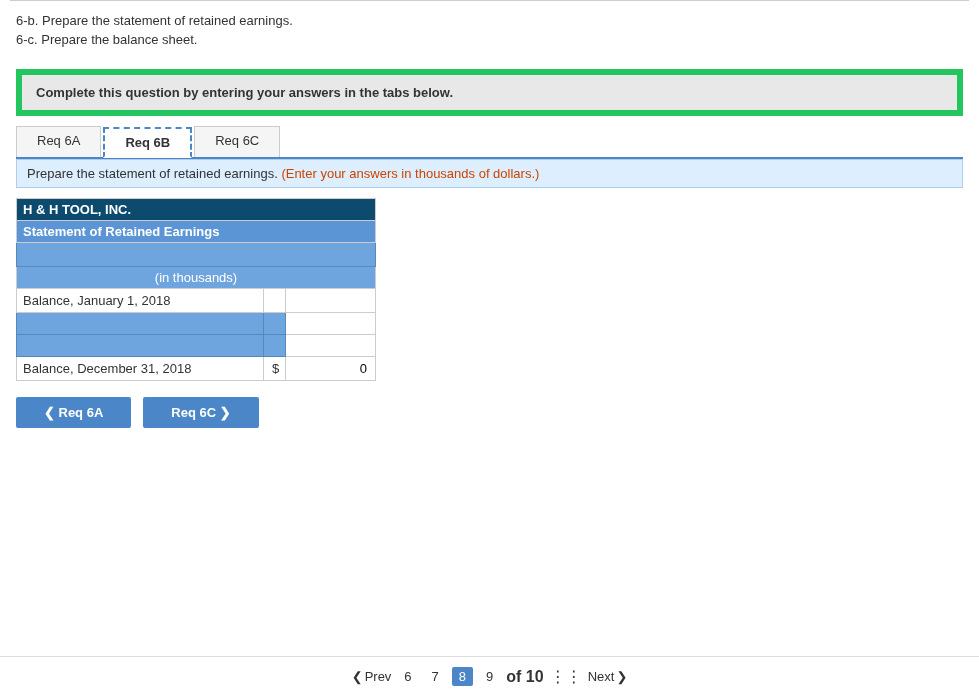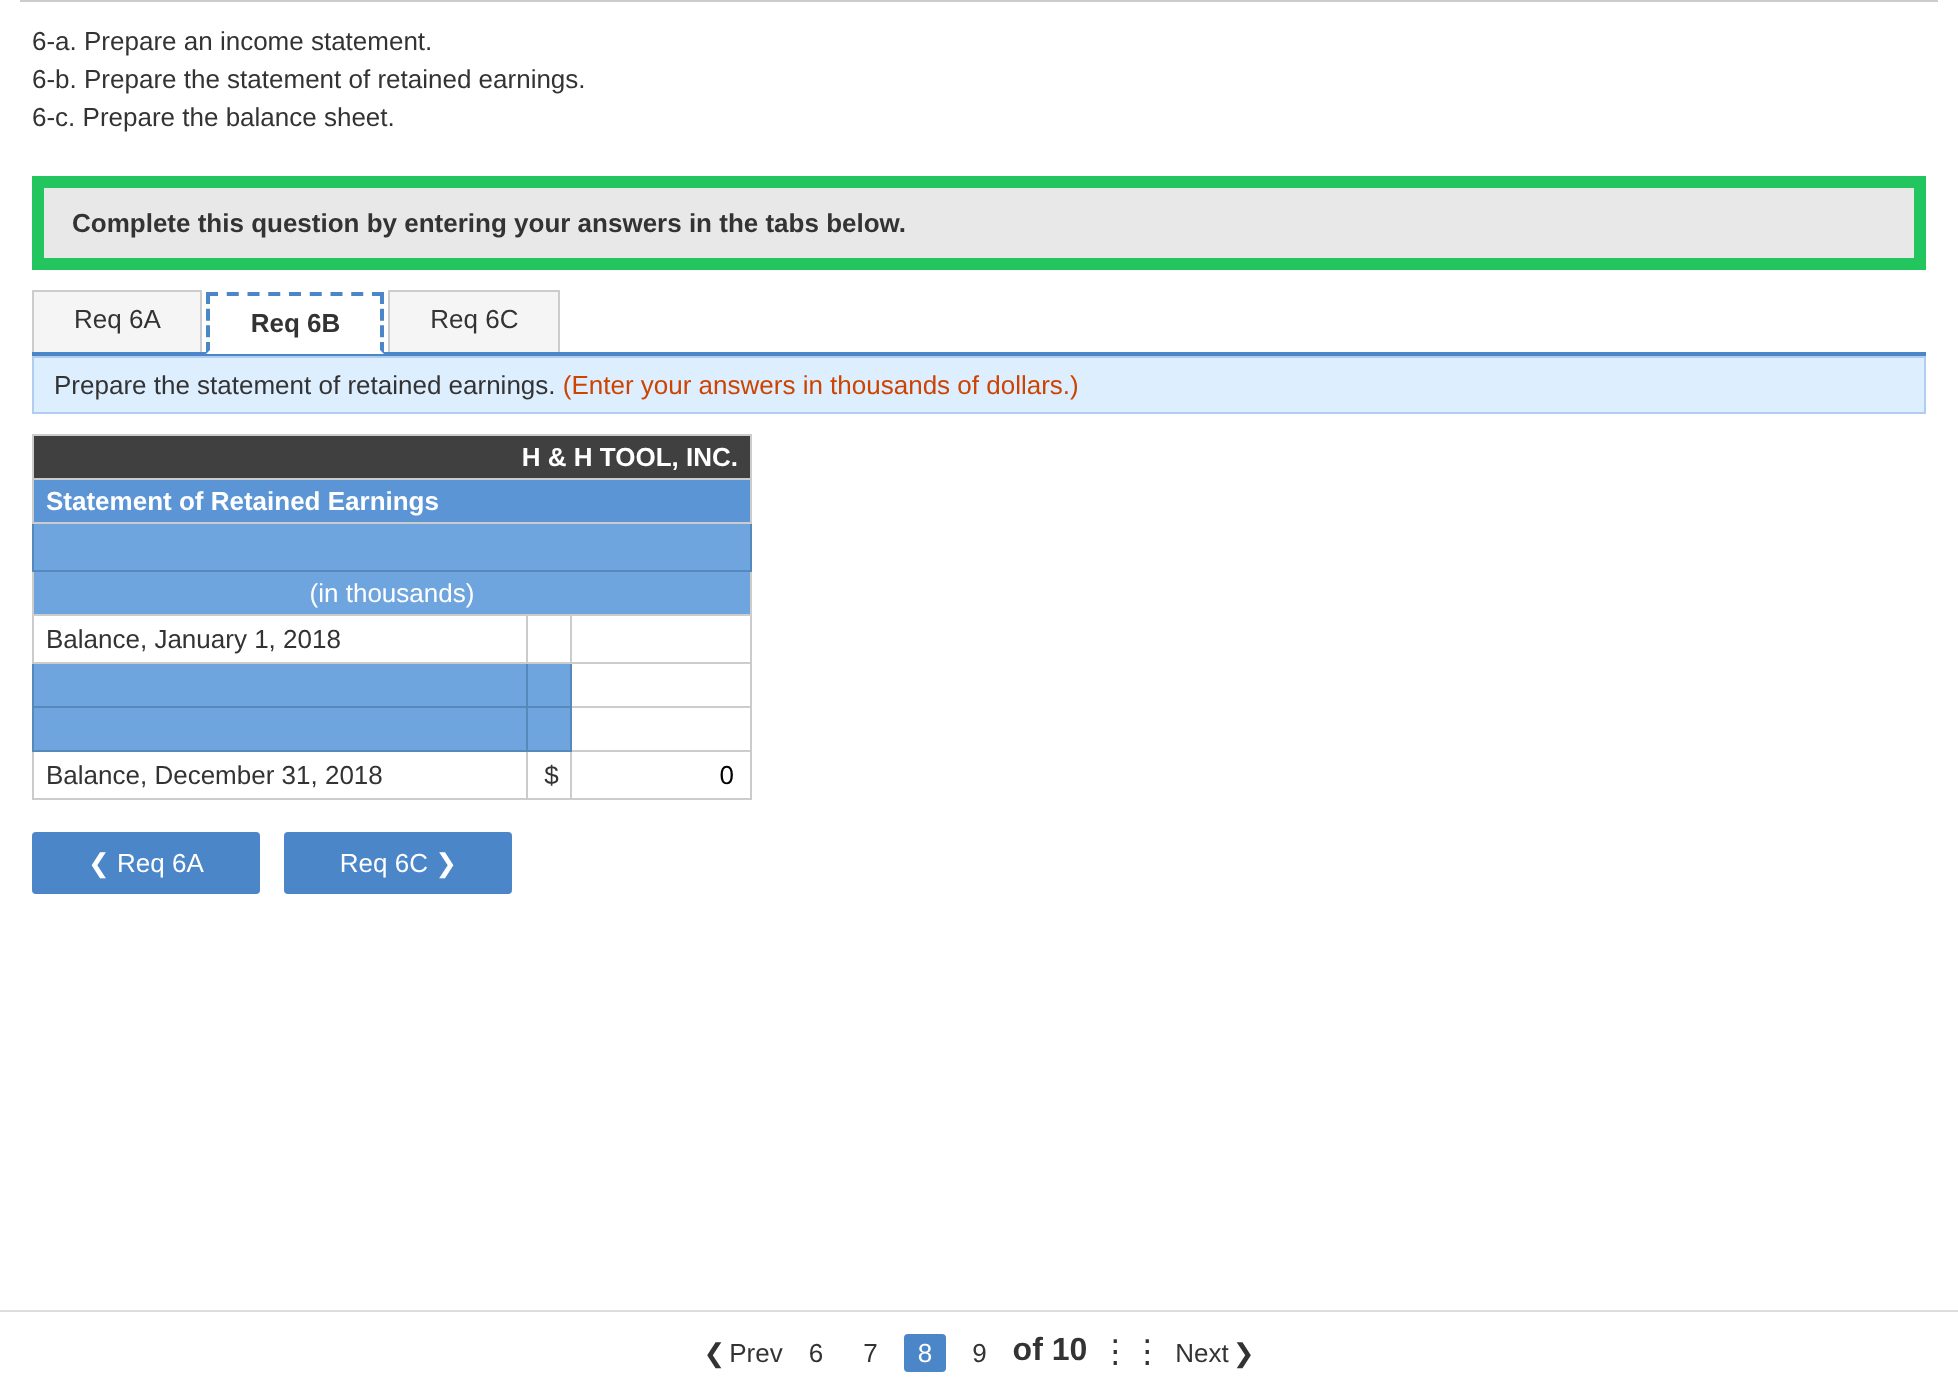--- a/index.html
+++ b/index.html
@@ -81,23 +81,23 @@
       width: 360px;
     }
 
     .statement-table {
       width: 100%;
       border-collapse: collapse;
       font-size: 13px;
     }
 
     .header-row-dark {
-      background: #404040;
-      color: #fff;
-      text-align: right;
+      background: #0c4a6e;
+      color: #fff;
+      text-align: left;
       font-weight: bold;
       padding: 5px 6px;
     }
 
     .header-row-medium {
       background: #5b95d5;
       color: #fff;
       text-align: left;
       font-weight: bold;
       padding: 5px 6px;
@@ -154,21 +154,21 @@
       gap: 12px;
       margin: 16px 16px;
     }
 
     .nav-btn {
       background: #4a86c8;
       color: #fff;
       border: none;
       padding: 8px 28px;
       font-size: 13px;
-      font-weight: normal;
+      font-weight: bold;
       cursor: pointer;
       border-radius: 2px;
       display: flex;
       align-items: center;
       gap: 6px;
     }
 
     .bottom-nav {
       position: absolute;
       bottom: 0;
@@ -218,21 +218,20 @@
       color: #333;
       font-weight: bold;
     }
   </style>
 </head>
 <body>
 
 <div class="top-border"></div>
 
 <div class="instructions">
-  <p>6-a. Prepare an income statement.</p>
   <p>6-b. Prepare the statement of retained earnings.</p>
   <p>6-c. Prepare the balance sheet.</p>
 </div>
 
 <div class="complete-box">
   <span>Complete this question by entering your answers in the tabs below.</span>
 </div>
 
 <div class="tabs-container">
   <div class="tab">

